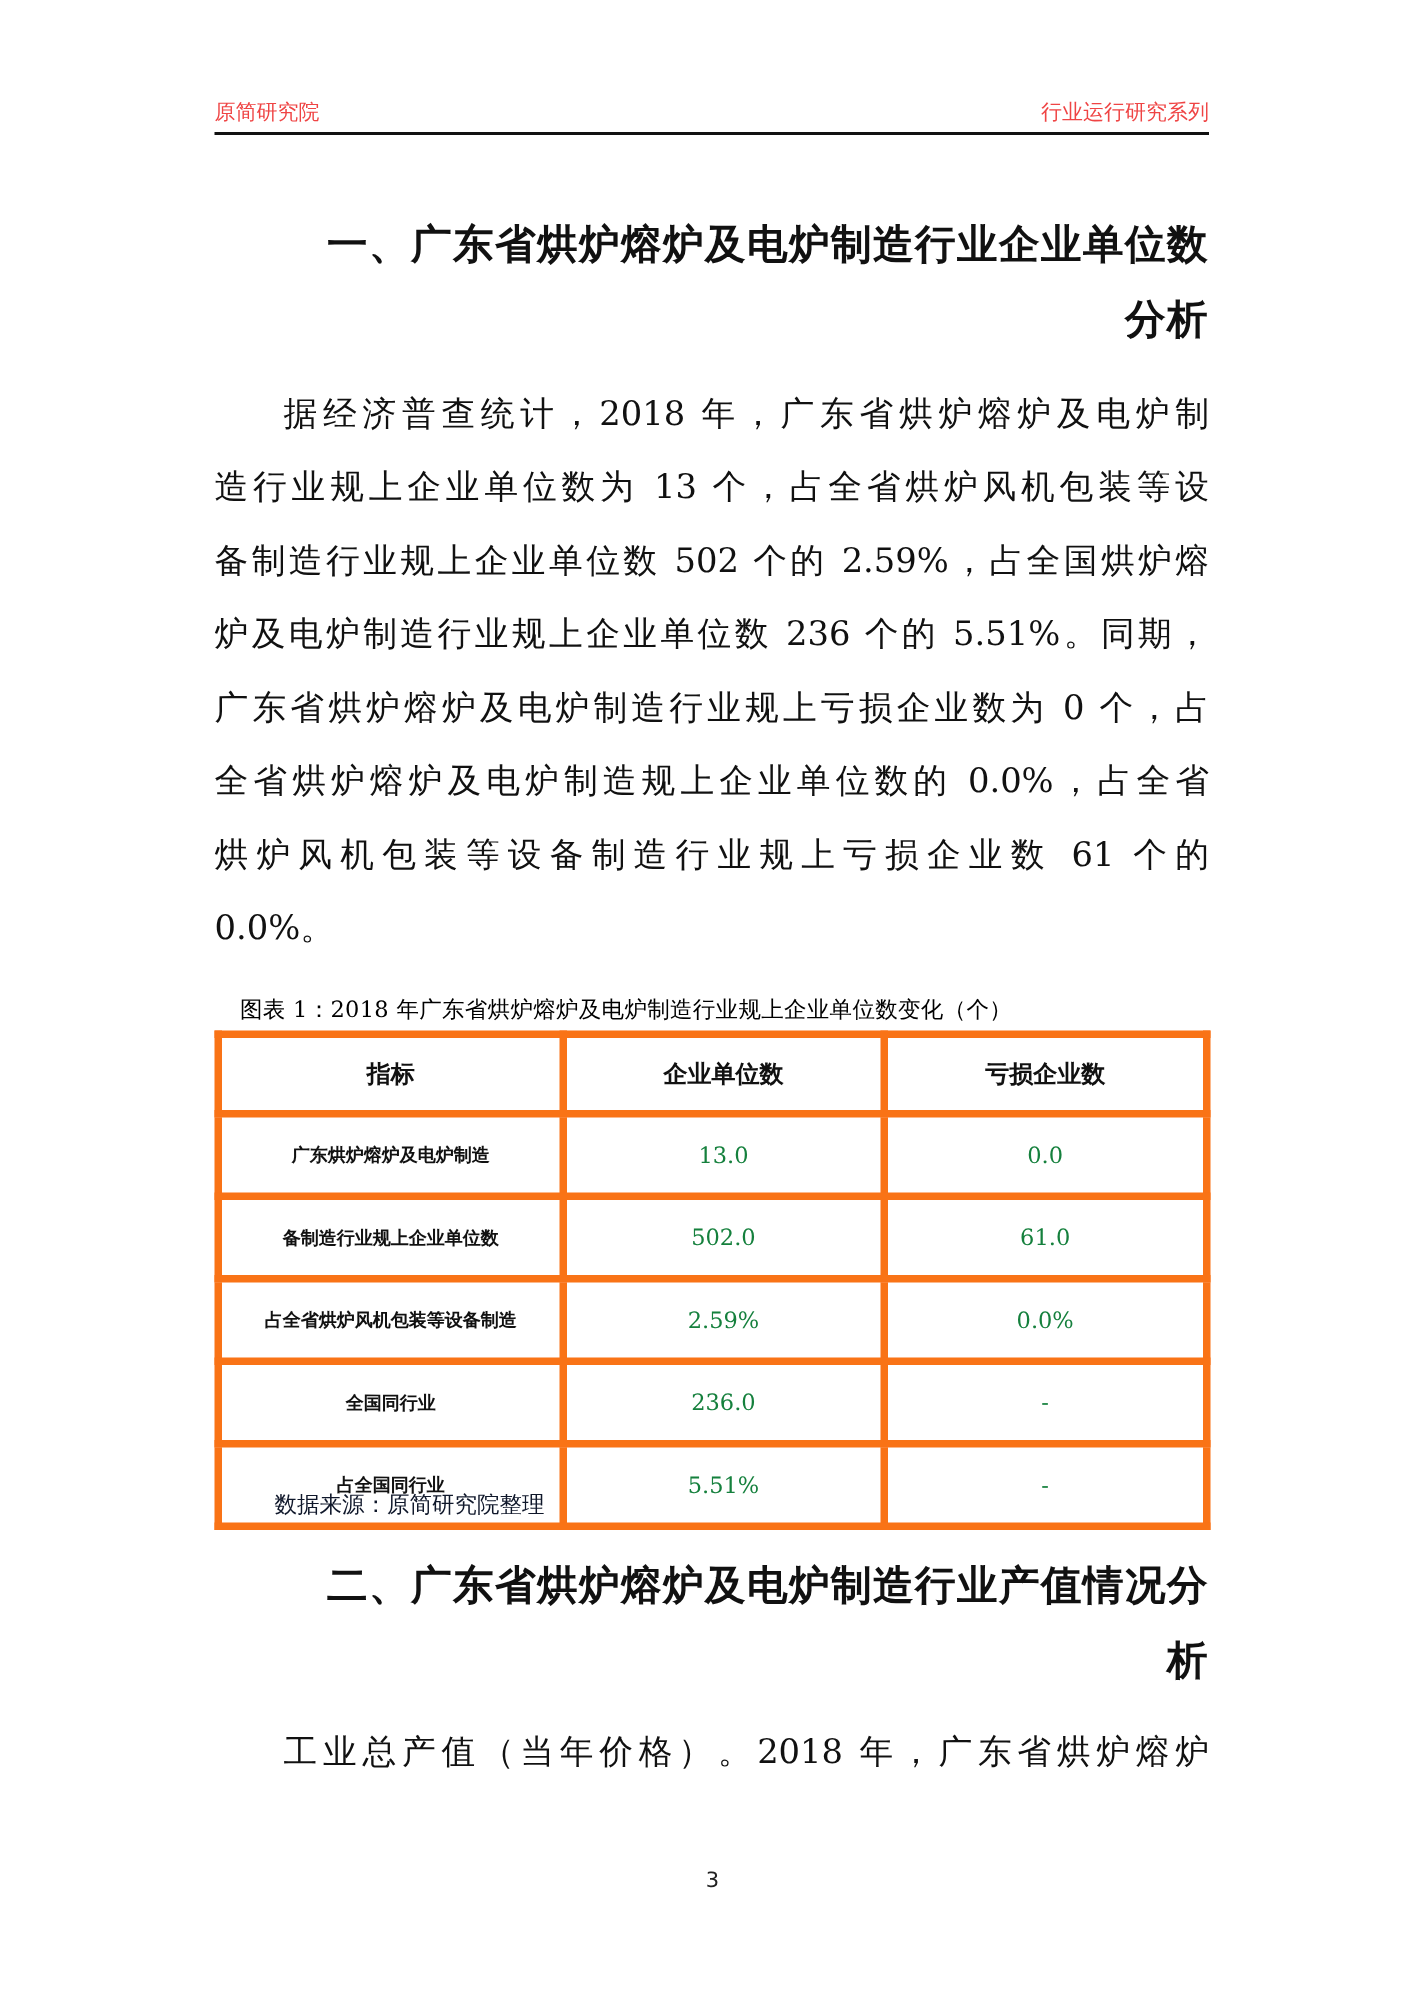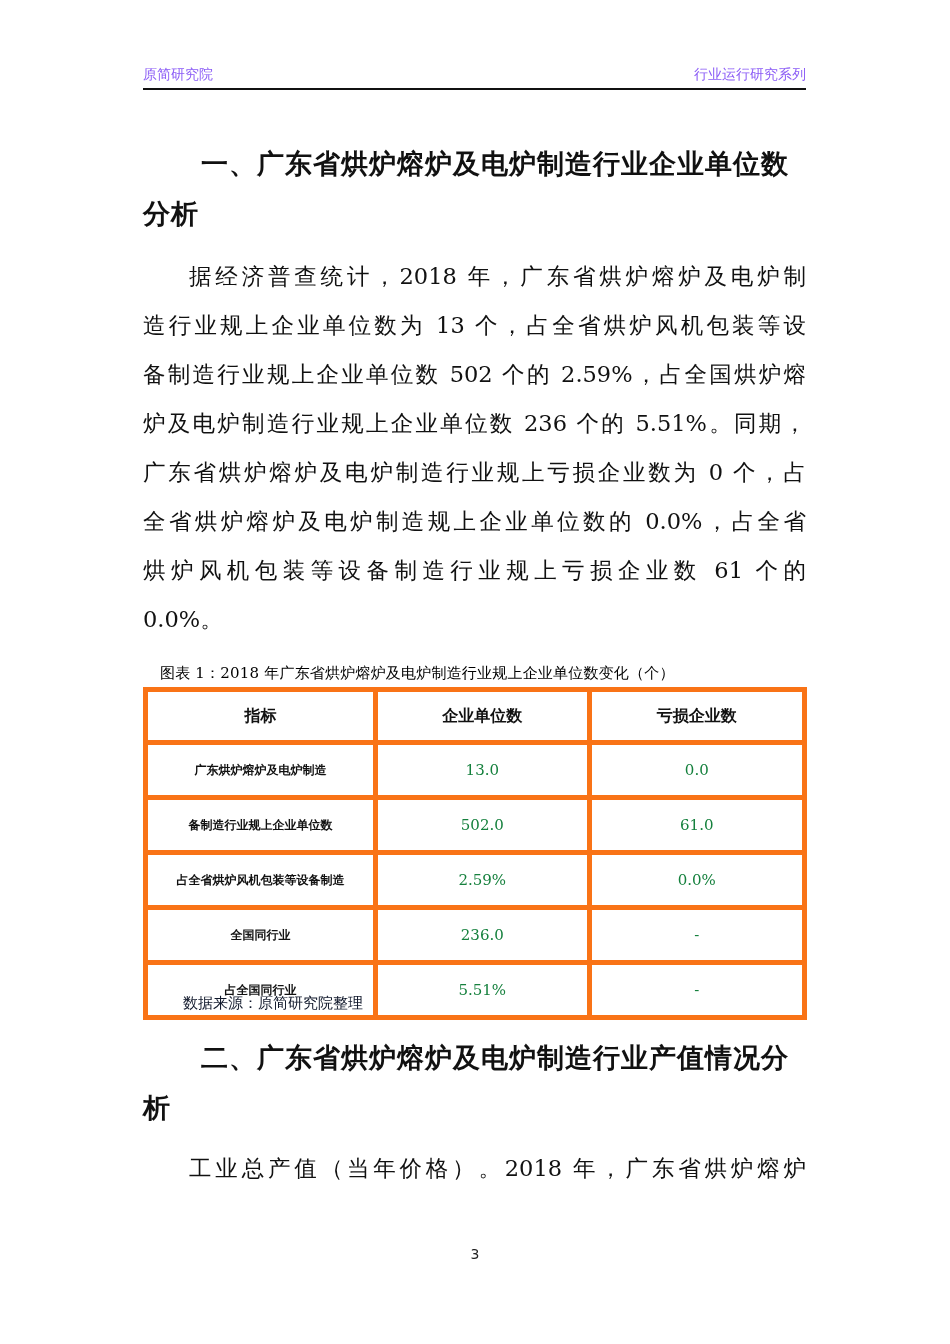--- a/index.html
+++ b/index.html
@@ -1,25 +1,25 @@
 <!DOCTYPE html>
 <html><head>
   <meta charset="utf-8">
   <style>
     html, body { margin: 0; padding: 0; background: #ffffff; }
     body { width: 950px; height: 1344px; position: relative; overflow: hidden;
            font-family: "DejaVu Serif", "Liberation Serif", serif; color: #111; }
     .header { position: absolute; left: 143px; top: 66px; width: 663px; height: 22px;
-              font-family: "DejaVu Sans", "Liberation Sans", sans-serif; font-size: 14px; color: #8b5cf6; }
+              font-family: "DejaVu Sans", "Liberation Sans", sans-serif; font-size: 14px; color: #ef4444; }
     .header .left { position: absolute; left: 0; top: 0; }
     .header .right { position: absolute; right: 0; top: 0; }
     .header-rule { position: absolute; left: 143px; top: 88px; width: 663px; height: 2px; background: #111; }
 
     .heading { position: absolute; left: 143px; width: 663px; font-family: "DejaVu Sans", "Liberation Sans", sans-serif;
-               font-weight: bold; font-size: 27px; line-height: 50px; letter-spacing: 1px; }
+               font-weight: bold; font-size: 27px; line-height: 50px; letter-spacing: 1px; text-align: right; }
     .heading .l1 { display: block; padding-left: 58px; white-space: nowrap; }
     .heading .l2 { display: block; white-space: nowrap; }
 
     .para { position: absolute; left: 143px; width: 663px; font-size: 22.5px; line-height: 49px; }
     .para .line { display: block; white-space: nowrap; text-align: justify; text-align-last: justify; }
     .para .line.last { text-align-last: left; }
     .para .line.indent { padding-left: 46px; }
 
     .caption { position: absolute; left: 160px; top: 664px; font-size: 15px; color: #000000; white-space: nowrap; letter-spacing: 0.2px; }
 

